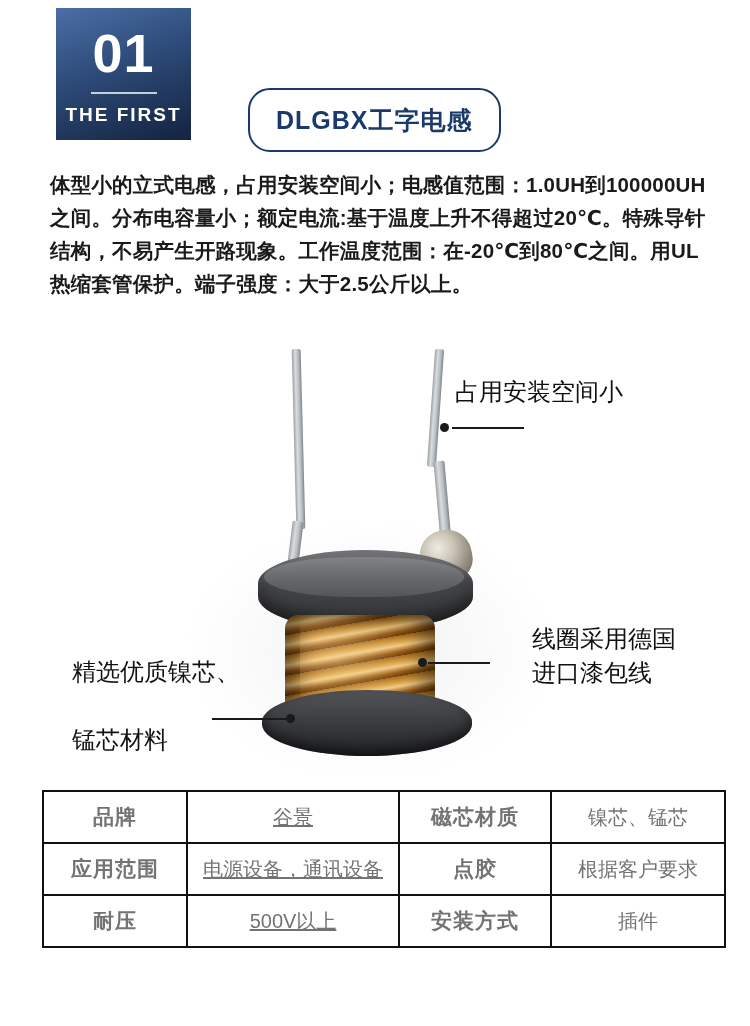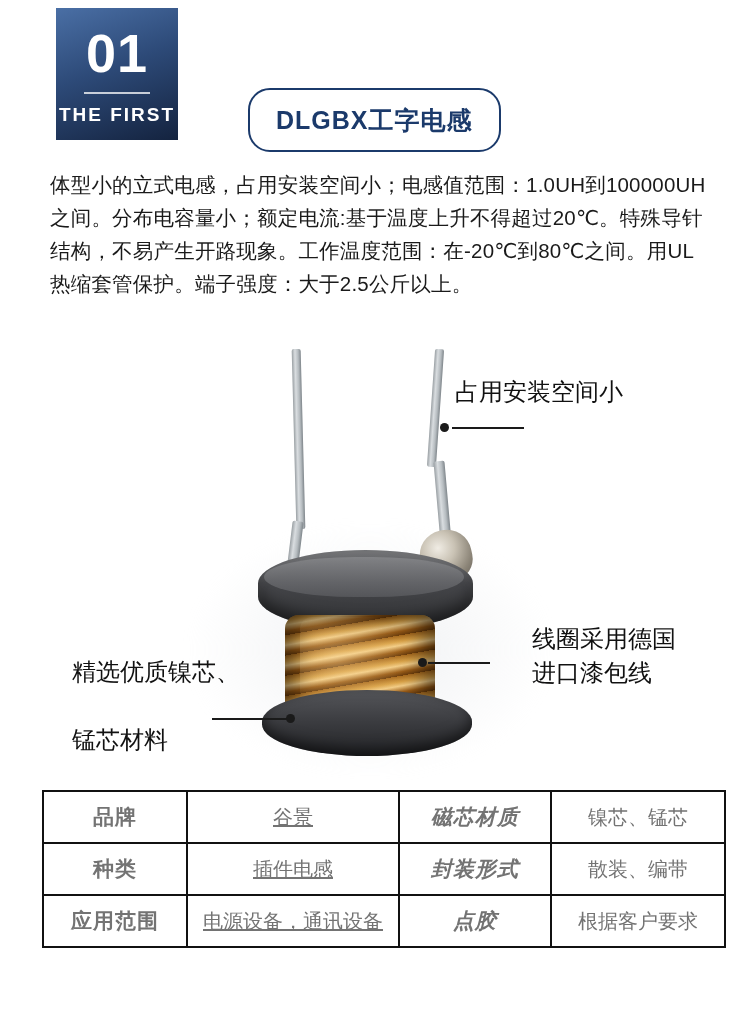--- a/index.html
+++ b/index.html
@@ -20,21 +20,21 @@
     position: absolute;
     left: 0;
     top: 0;
     width: 750px;
     height: 148px;
   }
   .badge {
     position: absolute;
     left: 56px;
     top: 8px;
-    width: 122px;
+    width: 135px;
     height: 132px;
     background: linear-gradient(160deg, #4a6fa5 0%, #2d4a78 45%, #14233f 100%);
     display: flex;
     flex-direction: column;
     align-items: center;
     justify-content: center;
   }
   .badge-number {
     color: #ffffff;
     font-size: 54px;
@@ -79,20 +79,21 @@
   
   .desc {
     position: absolute;
     left: 50px;
     top: 168px;
     width: 660px;
     font-size: 20.5px;
     line-height: 33px;
     color: #1a1a1a;
     letter-spacing: 0.2px;
+    font-weight: bold;
   }
 
   
   .photo {
     position: absolute;
     left: 0;
     top: 335px;
     width: 750px;
     height: 445px;
     overflow: hidden;
@@ -261,21 +262,21 @@
     font-size: 20px;
     color: #737373;
   }
   .spec-table td.label {
     font-weight: bold;
     font-size: 21px;
     letter-spacing: 1px;
   }
   .col-a { width: 140px; }
   .col-b { width: 208px; text-decoration: underline; }
-  .col-c { width: 148px; font-style: italic; }
+  .col-c { width: 148px; }
   .col-d { width: 170px; }
 </style>
 </head>
 <body>
 
 <div class="header">
   <div class="badge">
     <div class="badge-number">01</div>
     <div class="badge-rule"></div>
     <div class="badge-sub">THE  FIRST</div>
@@ -322,25 +323,25 @@
 
 <table class="spec-table">
   <tbody>
     <tr>
       <td class="label col-a">品牌</td>
       <td class="col-b">谷景</td>
       <td class="label col-c">磁芯材质</td>
       <td class="col-d">镍芯、锰芯</td>
     </tr>
     <tr>
-      <td class="label col-a">种类</td>
-      <td class="col-b">插件电感</td>
-      <td class="label col-c">封装形式</td>
-      <td class="col-d">散装、编带</td>
-    </tr>
-    <tr>
       <td class="label col-a">应用范围</td>
       <td class="col-b">电源设备，通讯设备</td>
       <td class="label col-c">点胶</td>
       <td class="col-d">根据客户要求</td>
     </tr>
+    <tr>
+      <td class="label col-a">耐压</td>
+      <td class="col-b">500V以上</td>
+      <td class="label col-c">安装方式</td>
+      <td class="col-d">插件</td>
+    </tr>
   </tbody>
 </table>
 
 </body></html>

